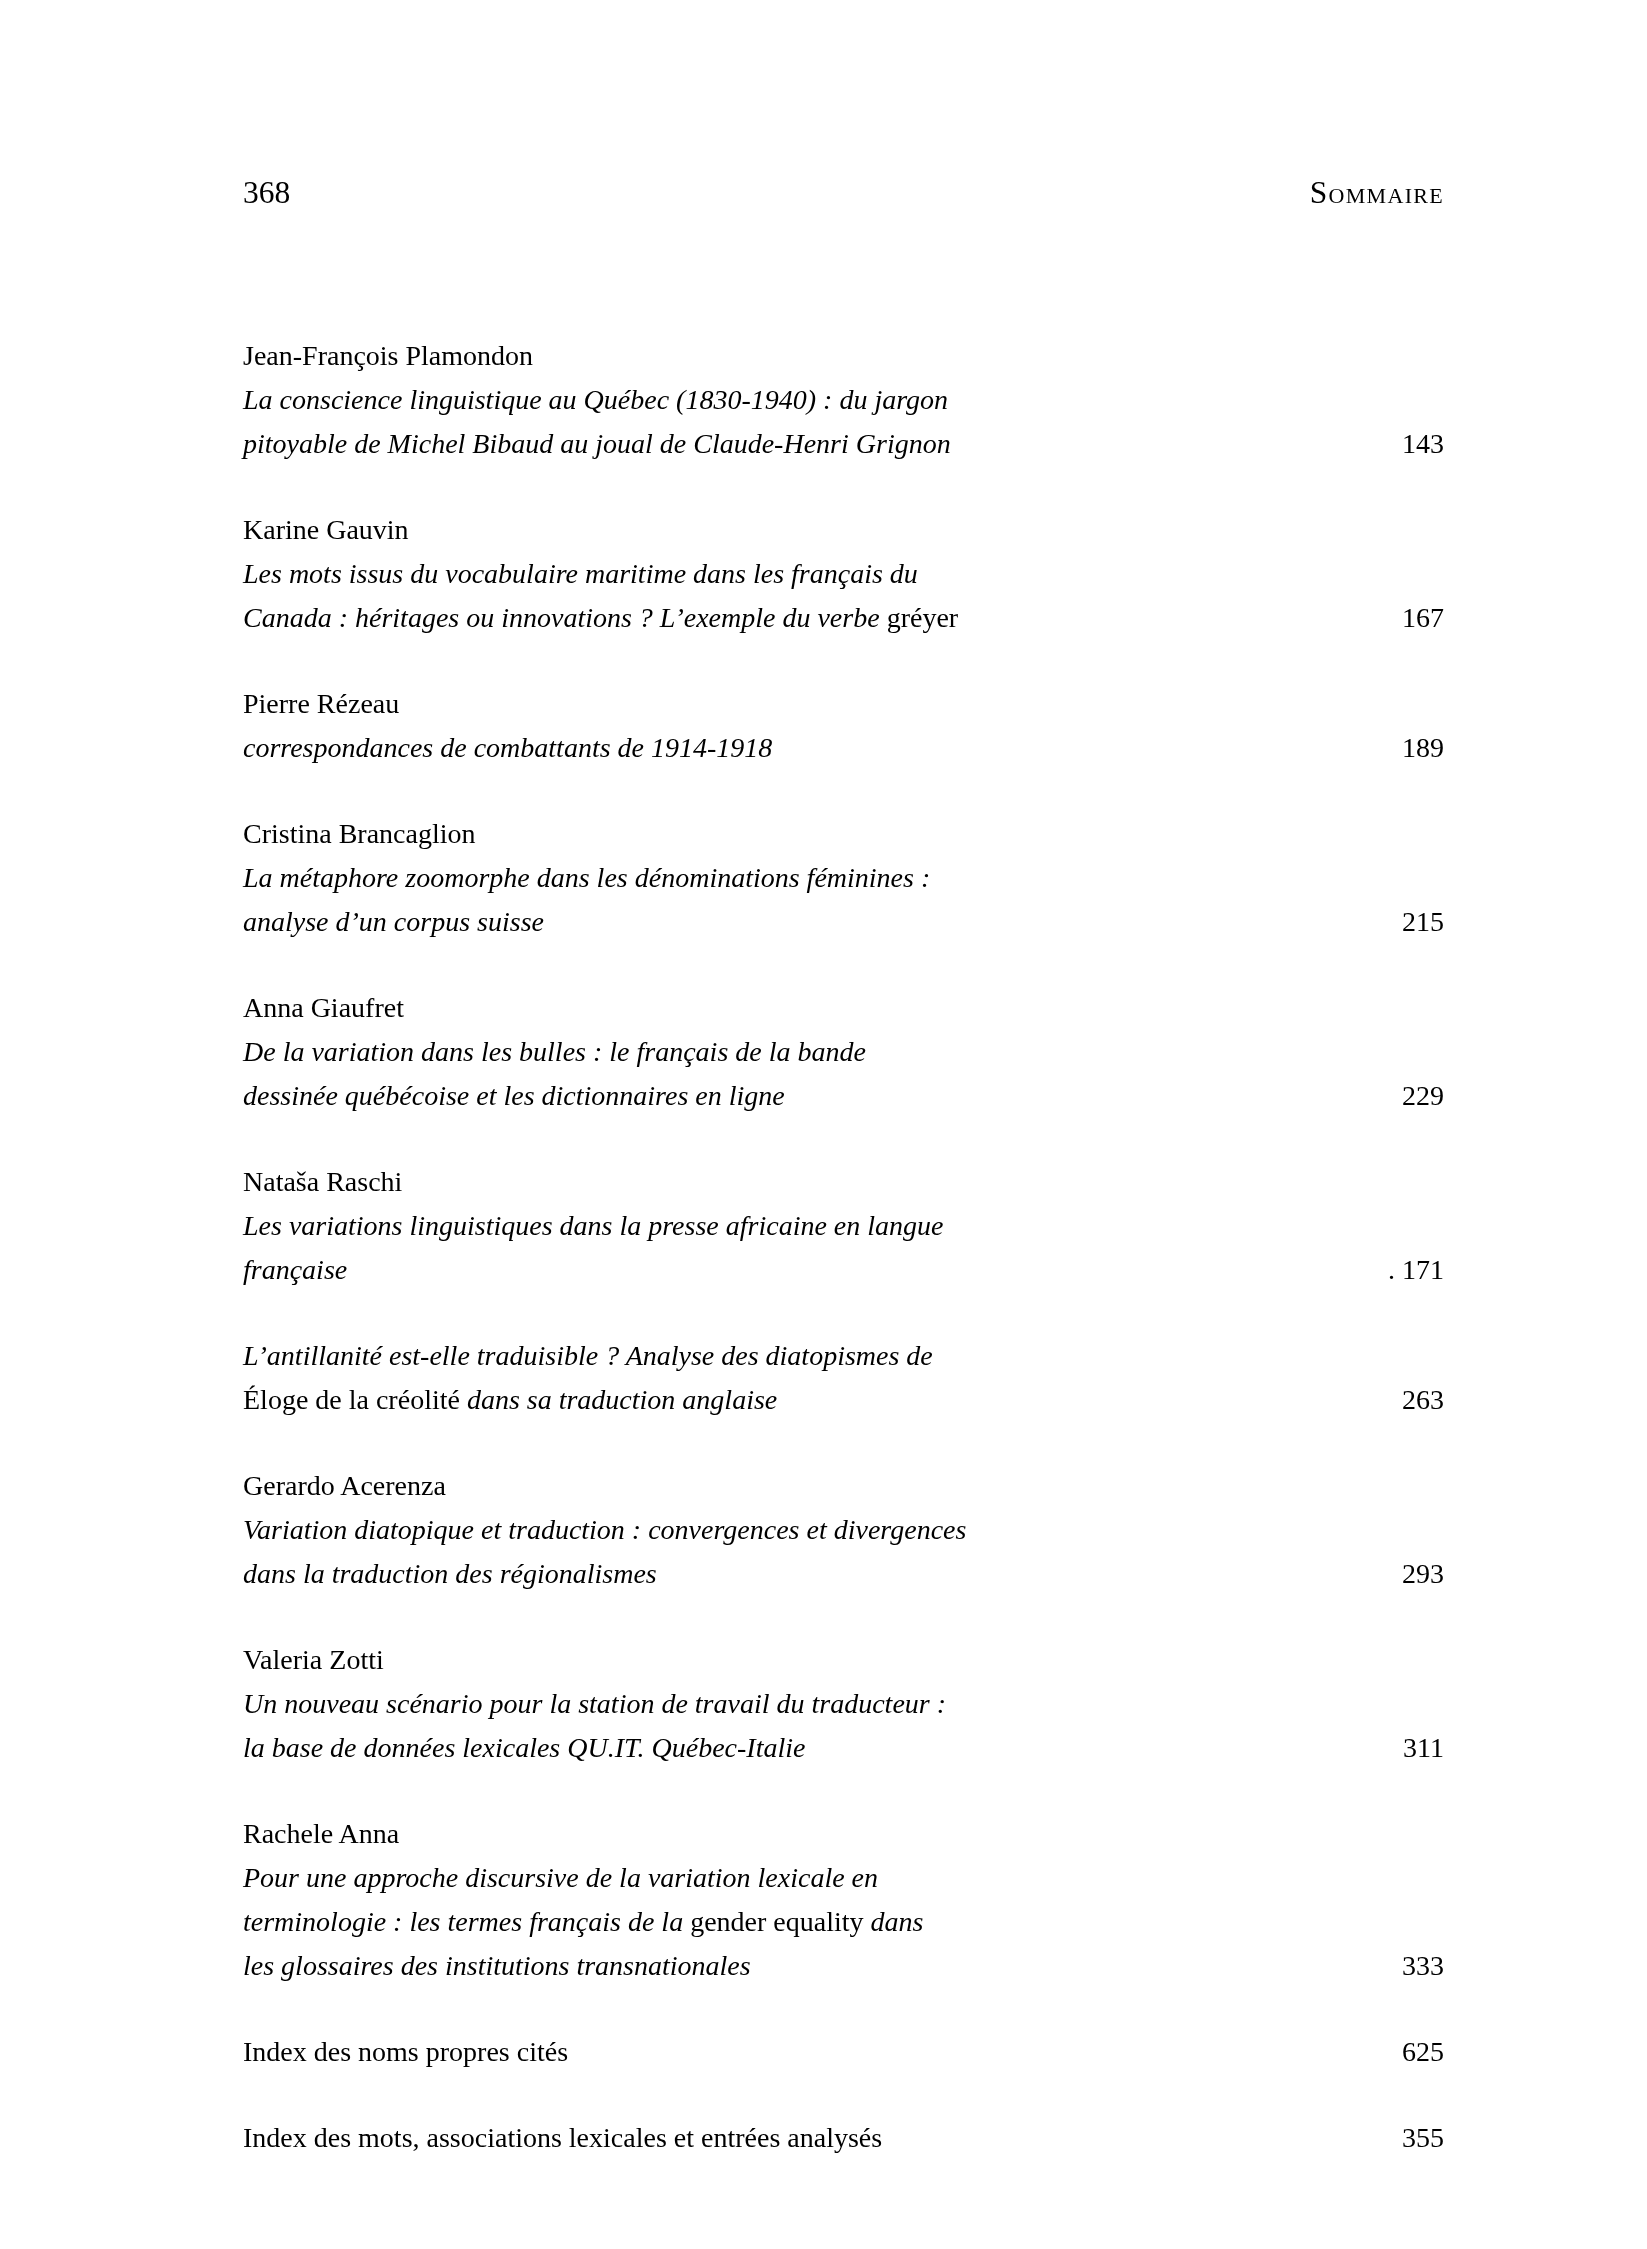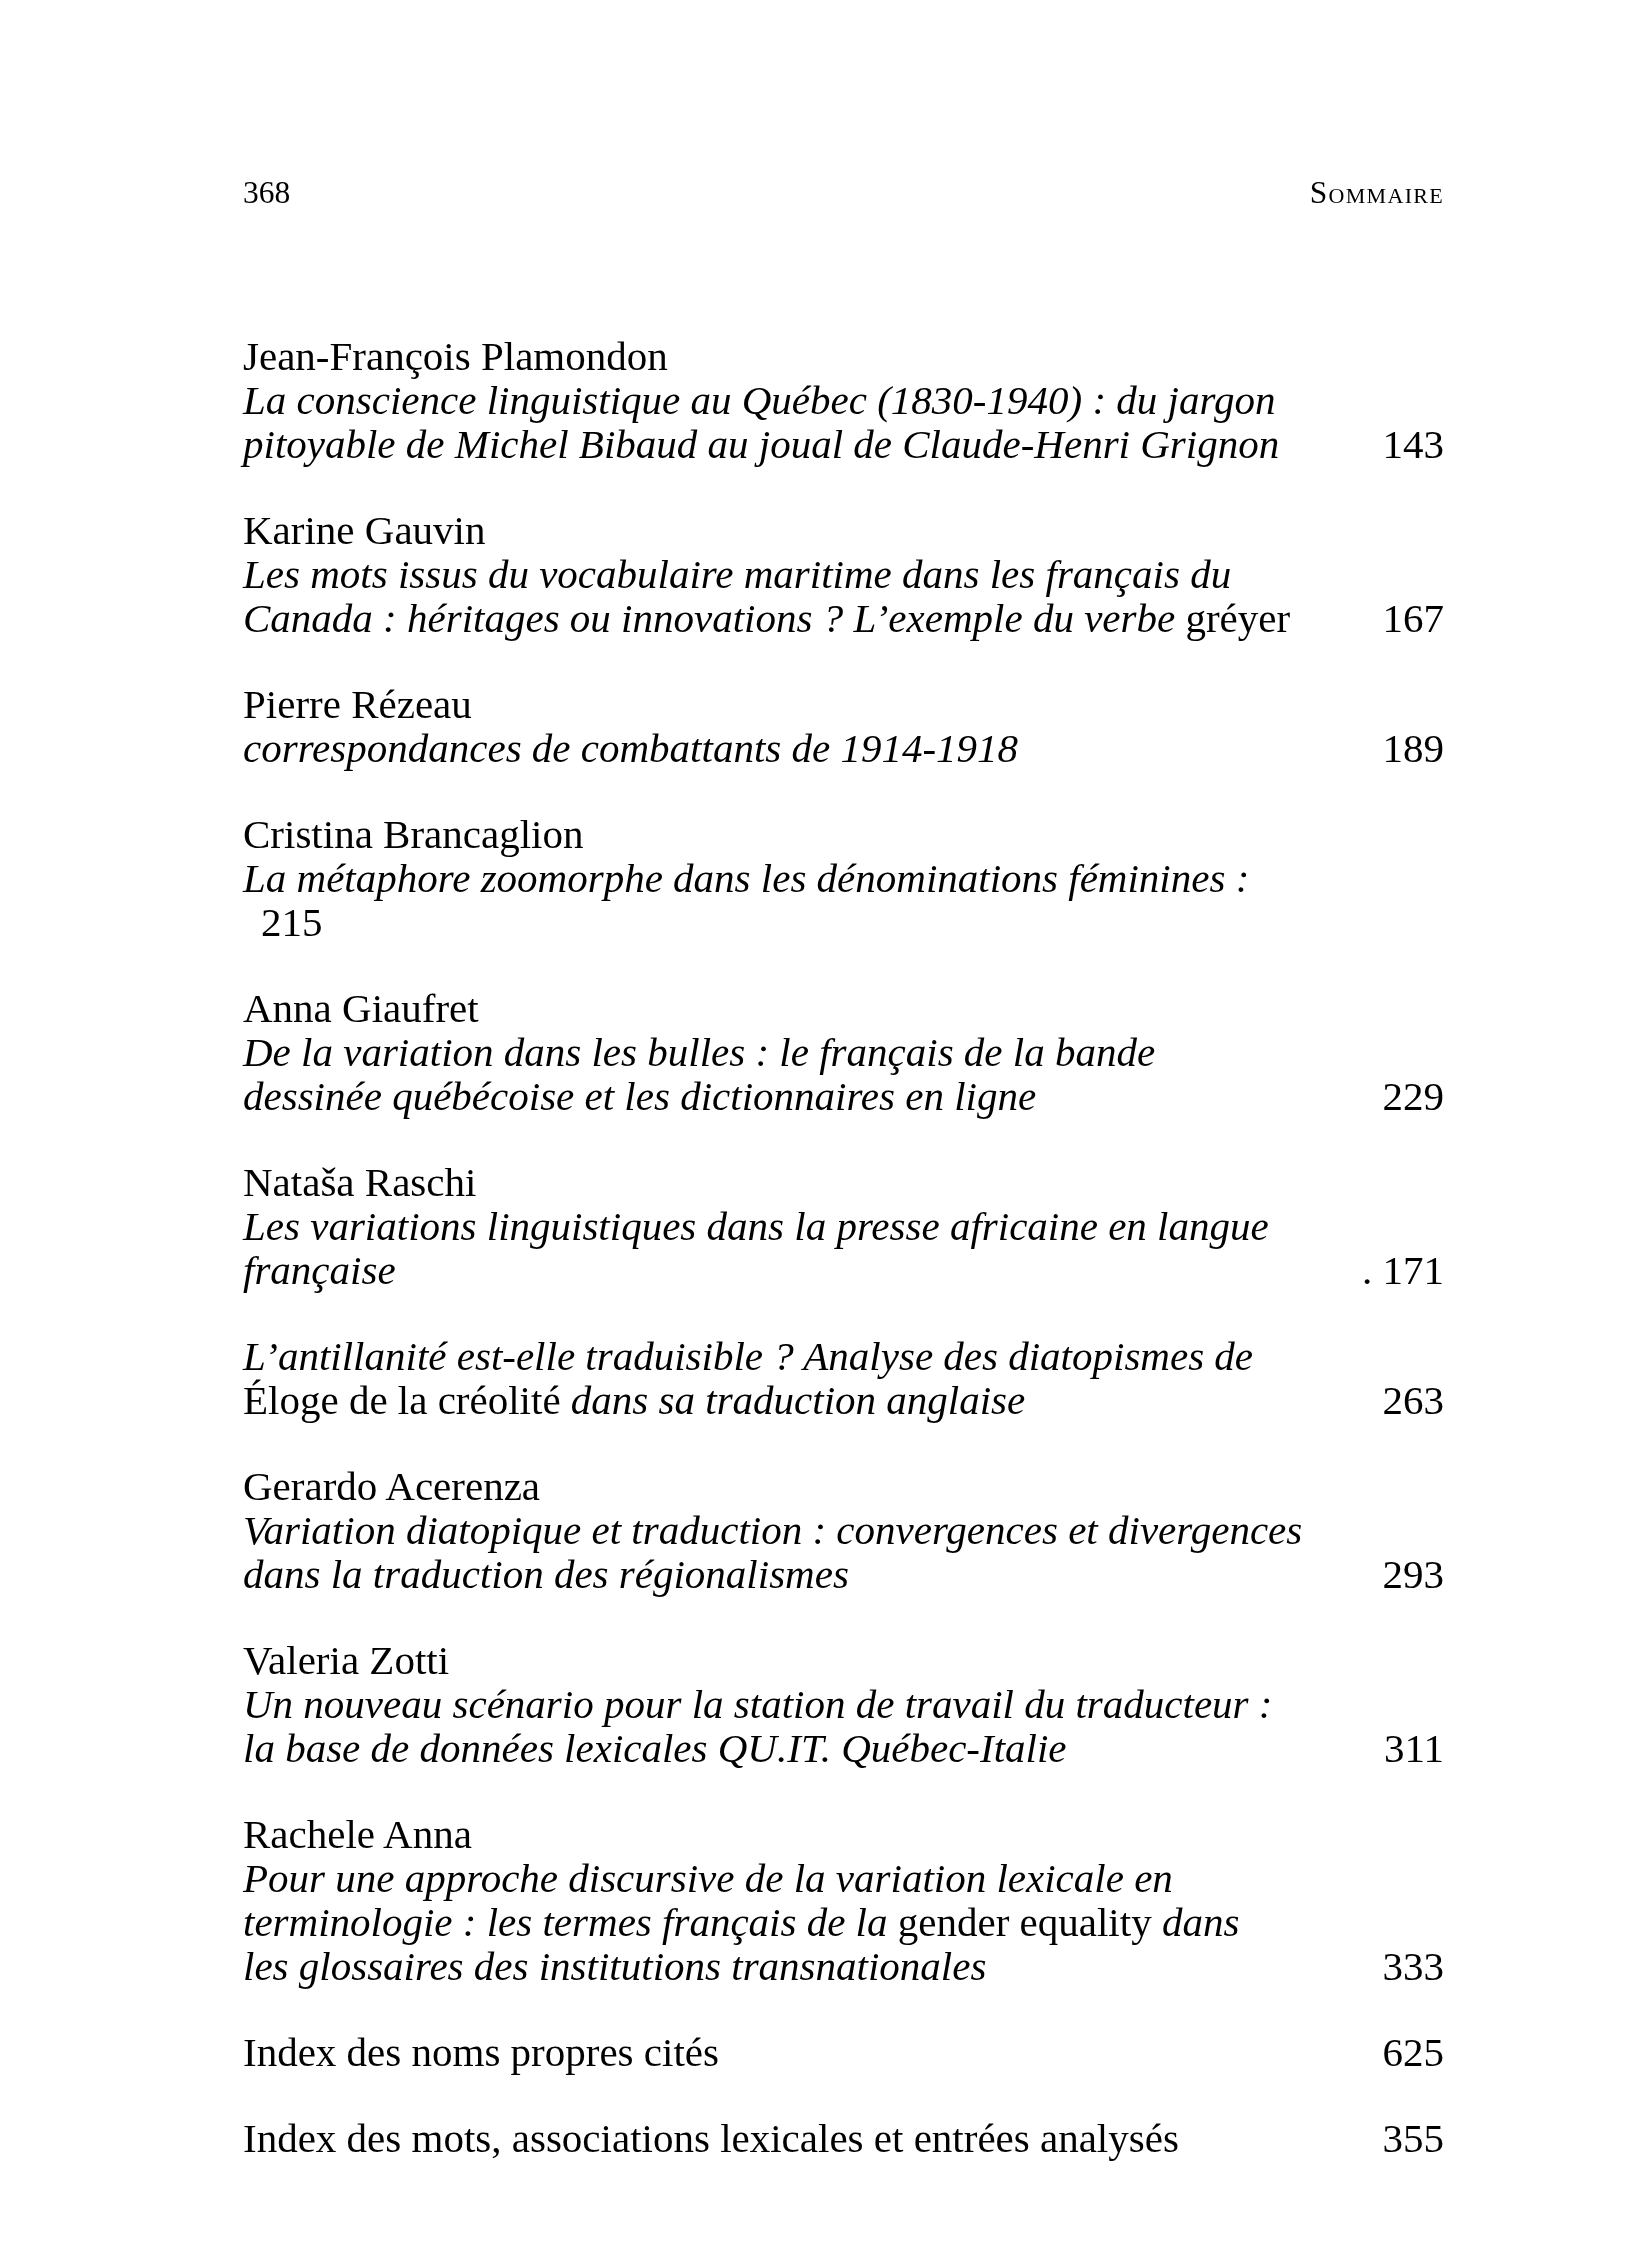--- a/index.html
+++ b/index.html
@@ -34,21 +34,21 @@
     font-variant: small-caps;
     letter-spacing: 1.3px;
   }
   .toc {
     position: absolute;
     left: 243px;
     right: 204px;
     top: 334px;
   }
   .toc-entry {
-    font-size: 41px;
+    font-size: 28px;
     line-height: 44px;
     margin-bottom: 42px;
   }
   .toc-entry .author {
     font-style: normal;
   }
   .line {
     white-space: nowrap;
   }
   .line.last {
@@ -94,20 +94,21 @@
         <div class="author line">Pierre Rézeau</div>
         <div class="line last">
           <span class="line-text"><span class="seg-it">correspondances de combattants de 1914-1918</span></span>
           <span class="pg">189</span>
         </div>
       </div>
       <div class="toc-entry">
         <div class="author line">Cristina Brancaglion</div>
         <div class="line"><span class="line-text"><span class="seg-it">La métaphore zoomorphe dans les dénominations féminines :</span></span></div>
         <div class="line last">
+          <span class="line-text"><span class="seg-it">analyse d’un corpus suisse</span></span>
           <span class="pg">215</span>
         </div>
       </div>
       <div class="toc-entry">
         <div class="author line">Anna Giaufret</div>
         <div class="line"><span class="line-text"><span class="seg-it">De la variation dans les bulles : le français de la bande</span></span></div>
         <div class="line last">
           <span class="line-text"><span class="seg-it">dessinée québécoise et les dictionnaires en ligne</span></span>
           <span class="pg">229</span>
         </div>

